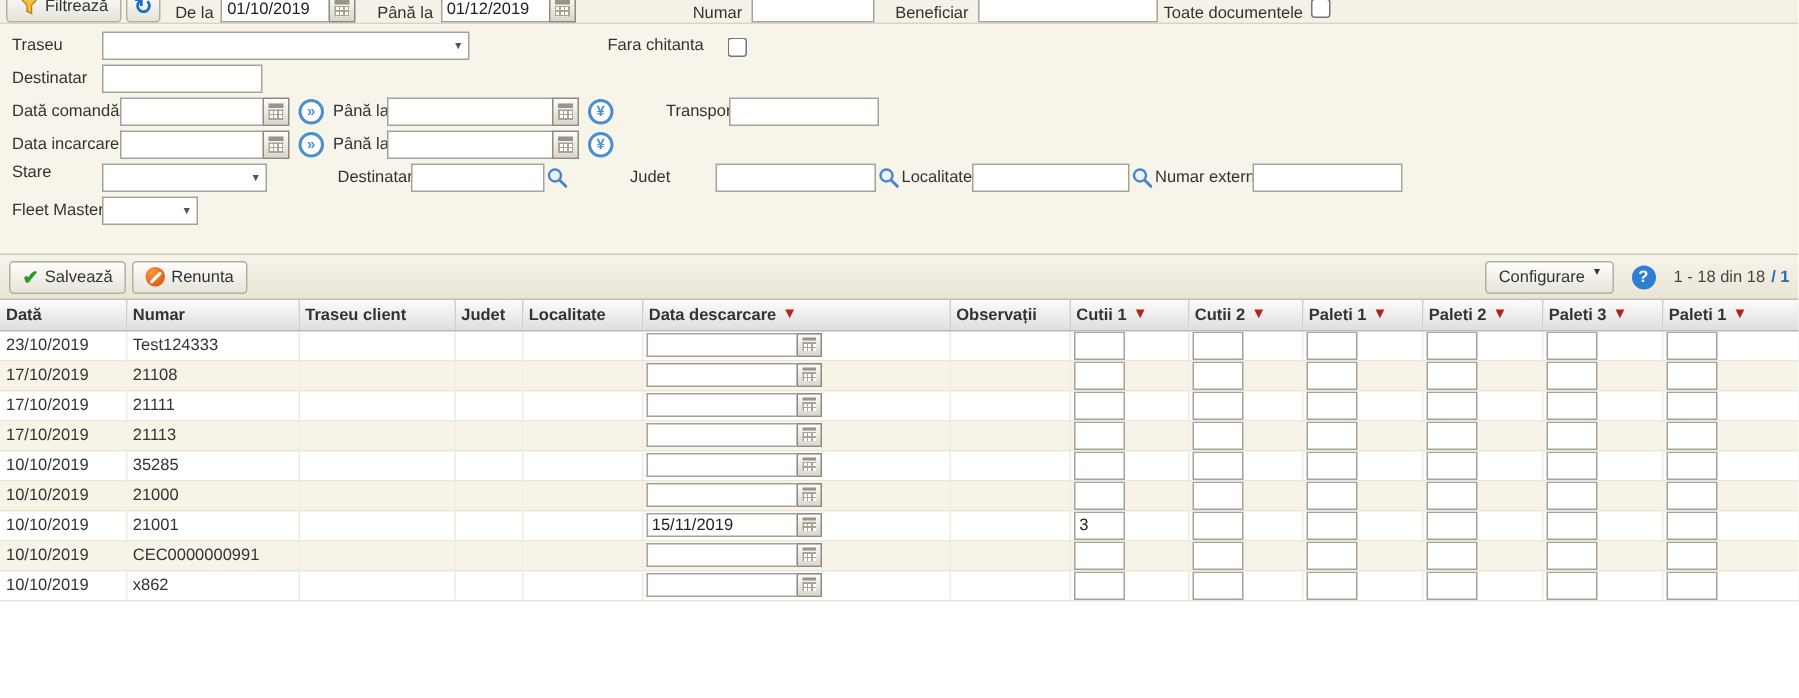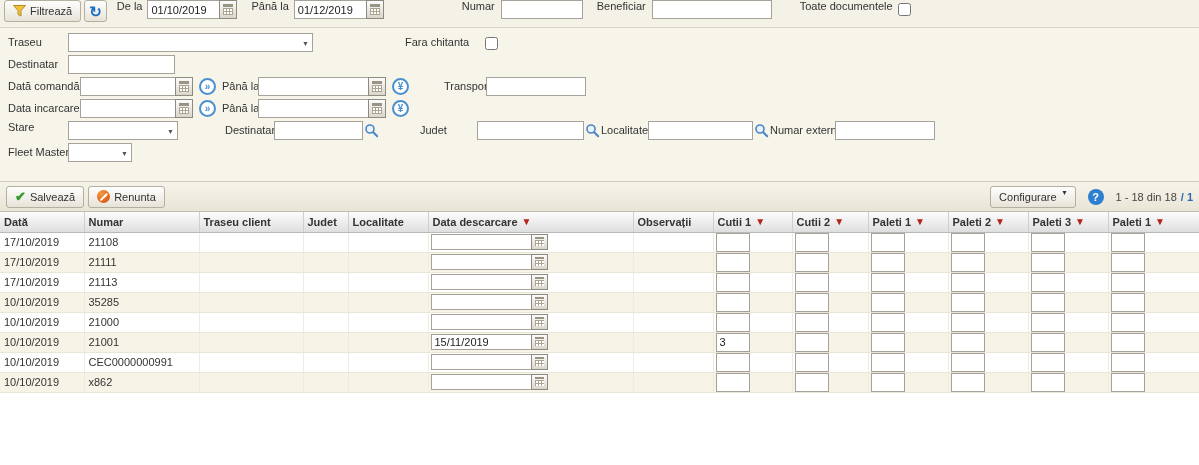--- a/index.html
+++ b/index.html
@@ -44,22 +44,22 @@
   .circle-btn { width:17px; height:17px; border-radius:50%; border:2px solid #4a90cf; color:#4a90cf;
     background:#fff; display:inline-flex; align-items:center; justify-content:center; font-size:10px;
     font-weight:bold; box-sizing:border-box; cursor:pointer; line-height:1; }
   .selwrap { position:relative; display:inline-block; height:19px; box-sizing:border-box; }
   .selwrap select { appearance:none; -moz-appearance:none; -webkit-appearance:none; width:100%; height:19px;
     border:1px solid #a6a29a; background:#fff; padding:0 16px 0 3px; font-size:11px; box-sizing:border-box; }
   .selwrap::after { content:"\25BC"; position:absolute; right:4px; top:50%; transform:translateY(-50%);
     font-size:7px; color:#555; pointer-events:none; }
   .mag { position:absolute; cursor:pointer; line-height:0; }
   
-  .topbar { height:28px; background:#f4f1e6; border-bottom:1px solid #dad5c3; display:flex;
-    align-items:flex-start; padding:0 4px; box-sizing:border-box; }
+  .topbar { height:16px; background:#f4f1e6; border-bottom:1px solid #dad5c3; display:flex;
+    align-items:flex-end; padding:0 4px; box-sizing:border-box; }
   .flabel-inline { color:#333; white-space:nowrap; }
   
   .fpanel { position:relative; height:154px; background:#f7f4e9; border-bottom:1px solid #cfc9b6; box-sizing:border-box; }
   .fpanel .flabel { position:absolute; color:#333; white-space:nowrap; }
   .fpanel .af { position:absolute; }
   
   .toolbar { height:30px; display:flex; align-items:center; gap:4px; padding:0 6px;
     background:linear-gradient(#f6f3ea,#e9e5d6); border-bottom:1px solid #c2bdab; box-sizing:border-box; }
   .spacer { flex:1; }
   .pagination { color:#444; margin-left:8px; white-space:nowrap; }
@@ -102,21 +102,21 @@
   </span>
   <span class="flabel-inline" style="margin-left:14px">Până la</span>
   <span class="datefield" style="margin-left:5px">
     <input type="text" style="width: 72px;" value="01/12/2019">
     <span class="cal-btn"></span>
   </span>
   <span class="flabel-inline" style="margin-left:78px">Numar</span>
   <input type="text" style="width: 82px; margin-left: 6px;" value="">
   <span class="flabel-inline" style="margin-left:14px">Beneficiar</span>
   <input type="text" style="width: 120px; margin-left: 6px;" value="">
-  <span class="flabel-inline" style="margin-left:28px">Toate documentele</span>
+  <span class="flabel-inline" style="margin-left:4px">Toate documentele</span>
   <input type="checkbox" style="margin-left: 5px;">
 </div>
 
 <div class="fpanel">
 
   <span class="flabel" style="left:8px;top:8px">Traseu</span>
   <span class="selwrap af" style="left:68px;top:5px;width:245px">
     <select><option></option></select>
   </span>
   <span class="flabel" style="left:405px;top:8px">Fara chitanta</span>
@@ -297,20 +297,40 @@
         <th>
     <span class="hwrap">
             <span>Paleti 1</span>
             <span class="sort-arrow">▼</span>
           </span>
   </th>
       </tr>
   </thead>
   <tbody>
       <tr>
+    <td>23/10/2019</td>
+    <td>Test124333</td>
+    <td></td>
+    <td></td>
+    <td></td>
+    <td style="padding:0 2px">
+      <span class="cell-datefield">
+        <input type="text" class="cellinput" style="">
+        <span class="cal-btn cal-sm"></span>
+      </span>
+    </td>
+    <td></td>
+    <td style="padding:0 2px"><input type="text" class="cellinput small" style=""></td>
+    <td style="padding:0 2px"><input type="text" class="cellinput small" style=""></td>
+    <td style="padding:0 2px"><input type="text" class="cellinput small" style=""></td>
+    <td style="padding:0 2px"><input type="text" class="cellinput small" style=""></td>
+    <td style="padding:0 2px"><input type="text" class="cellinput small" style=""></td>
+    <td style="padding:0 2px"><input type="text" class="cellinput small" style=""></td>
+  </tr>
+      <tr>
     <td>17/10/2019</td>
     <td>21108</td>
     <td></td>
     <td></td>
     <td></td>
     <td style="padding:0 2px">
       <span class="cell-datefield">
         <input type="text" class="cellinput" style="">
         <span class="cal-btn cal-sm"></span>
       </span>

